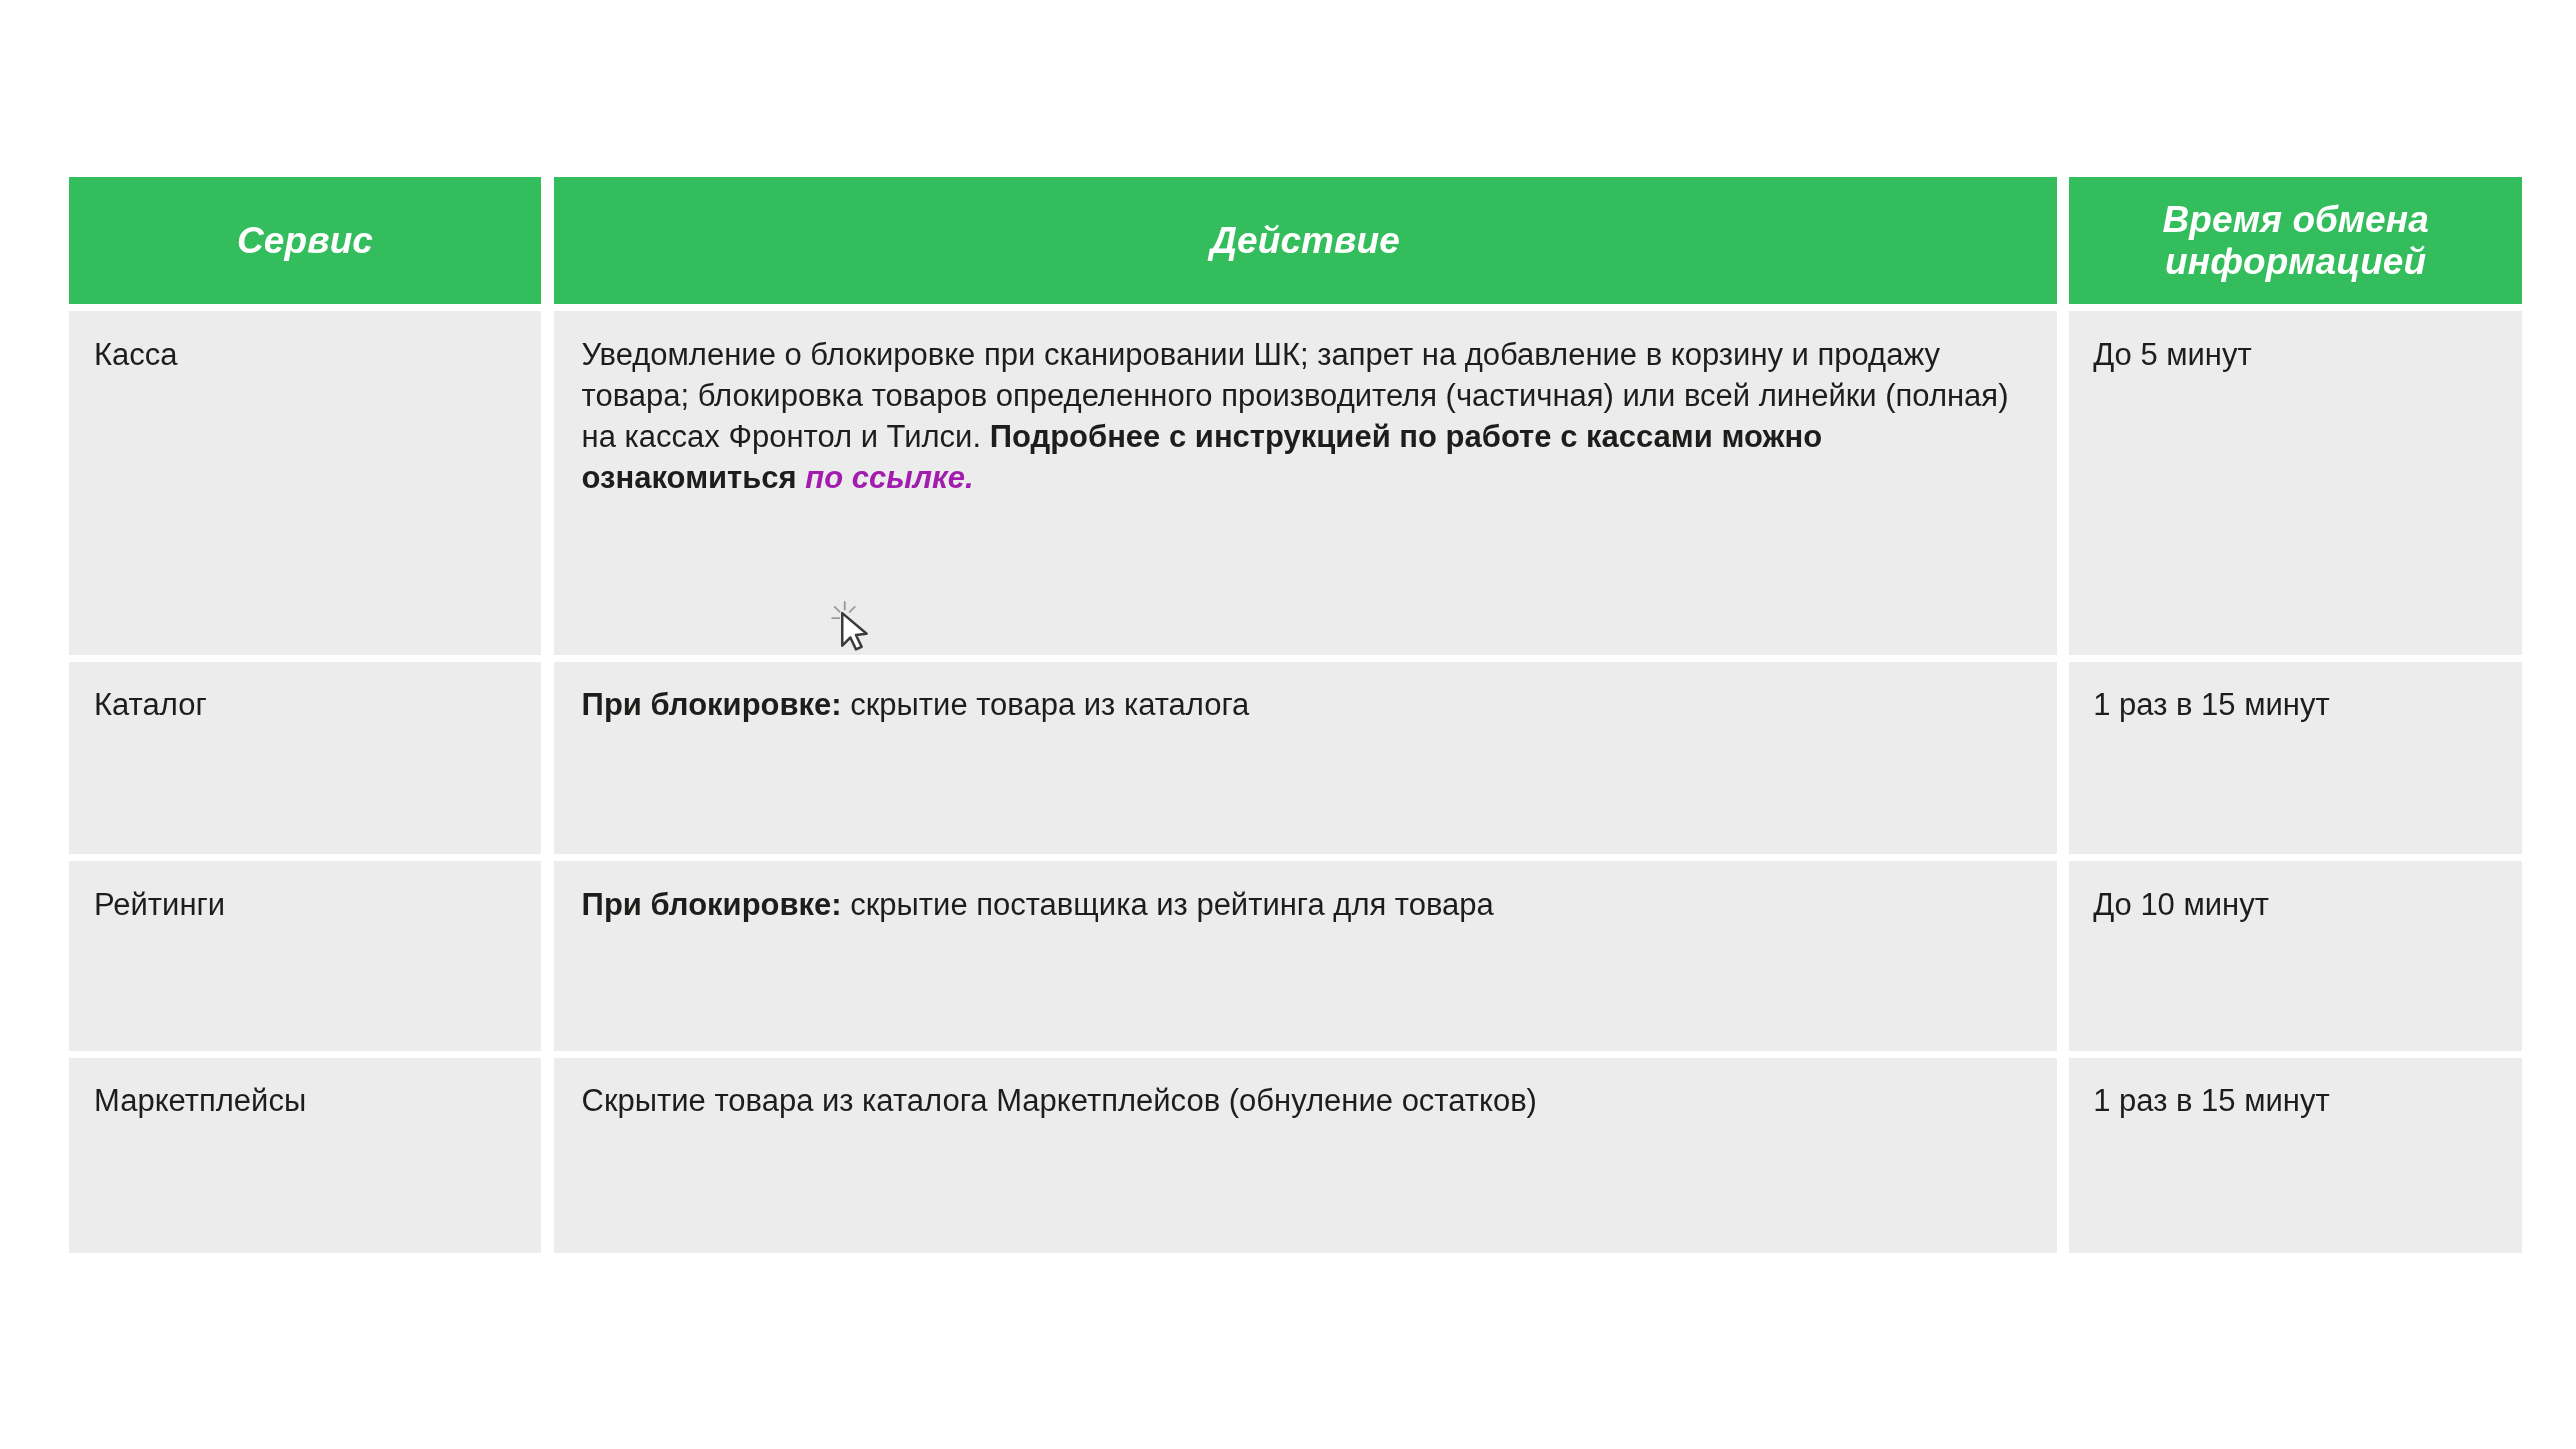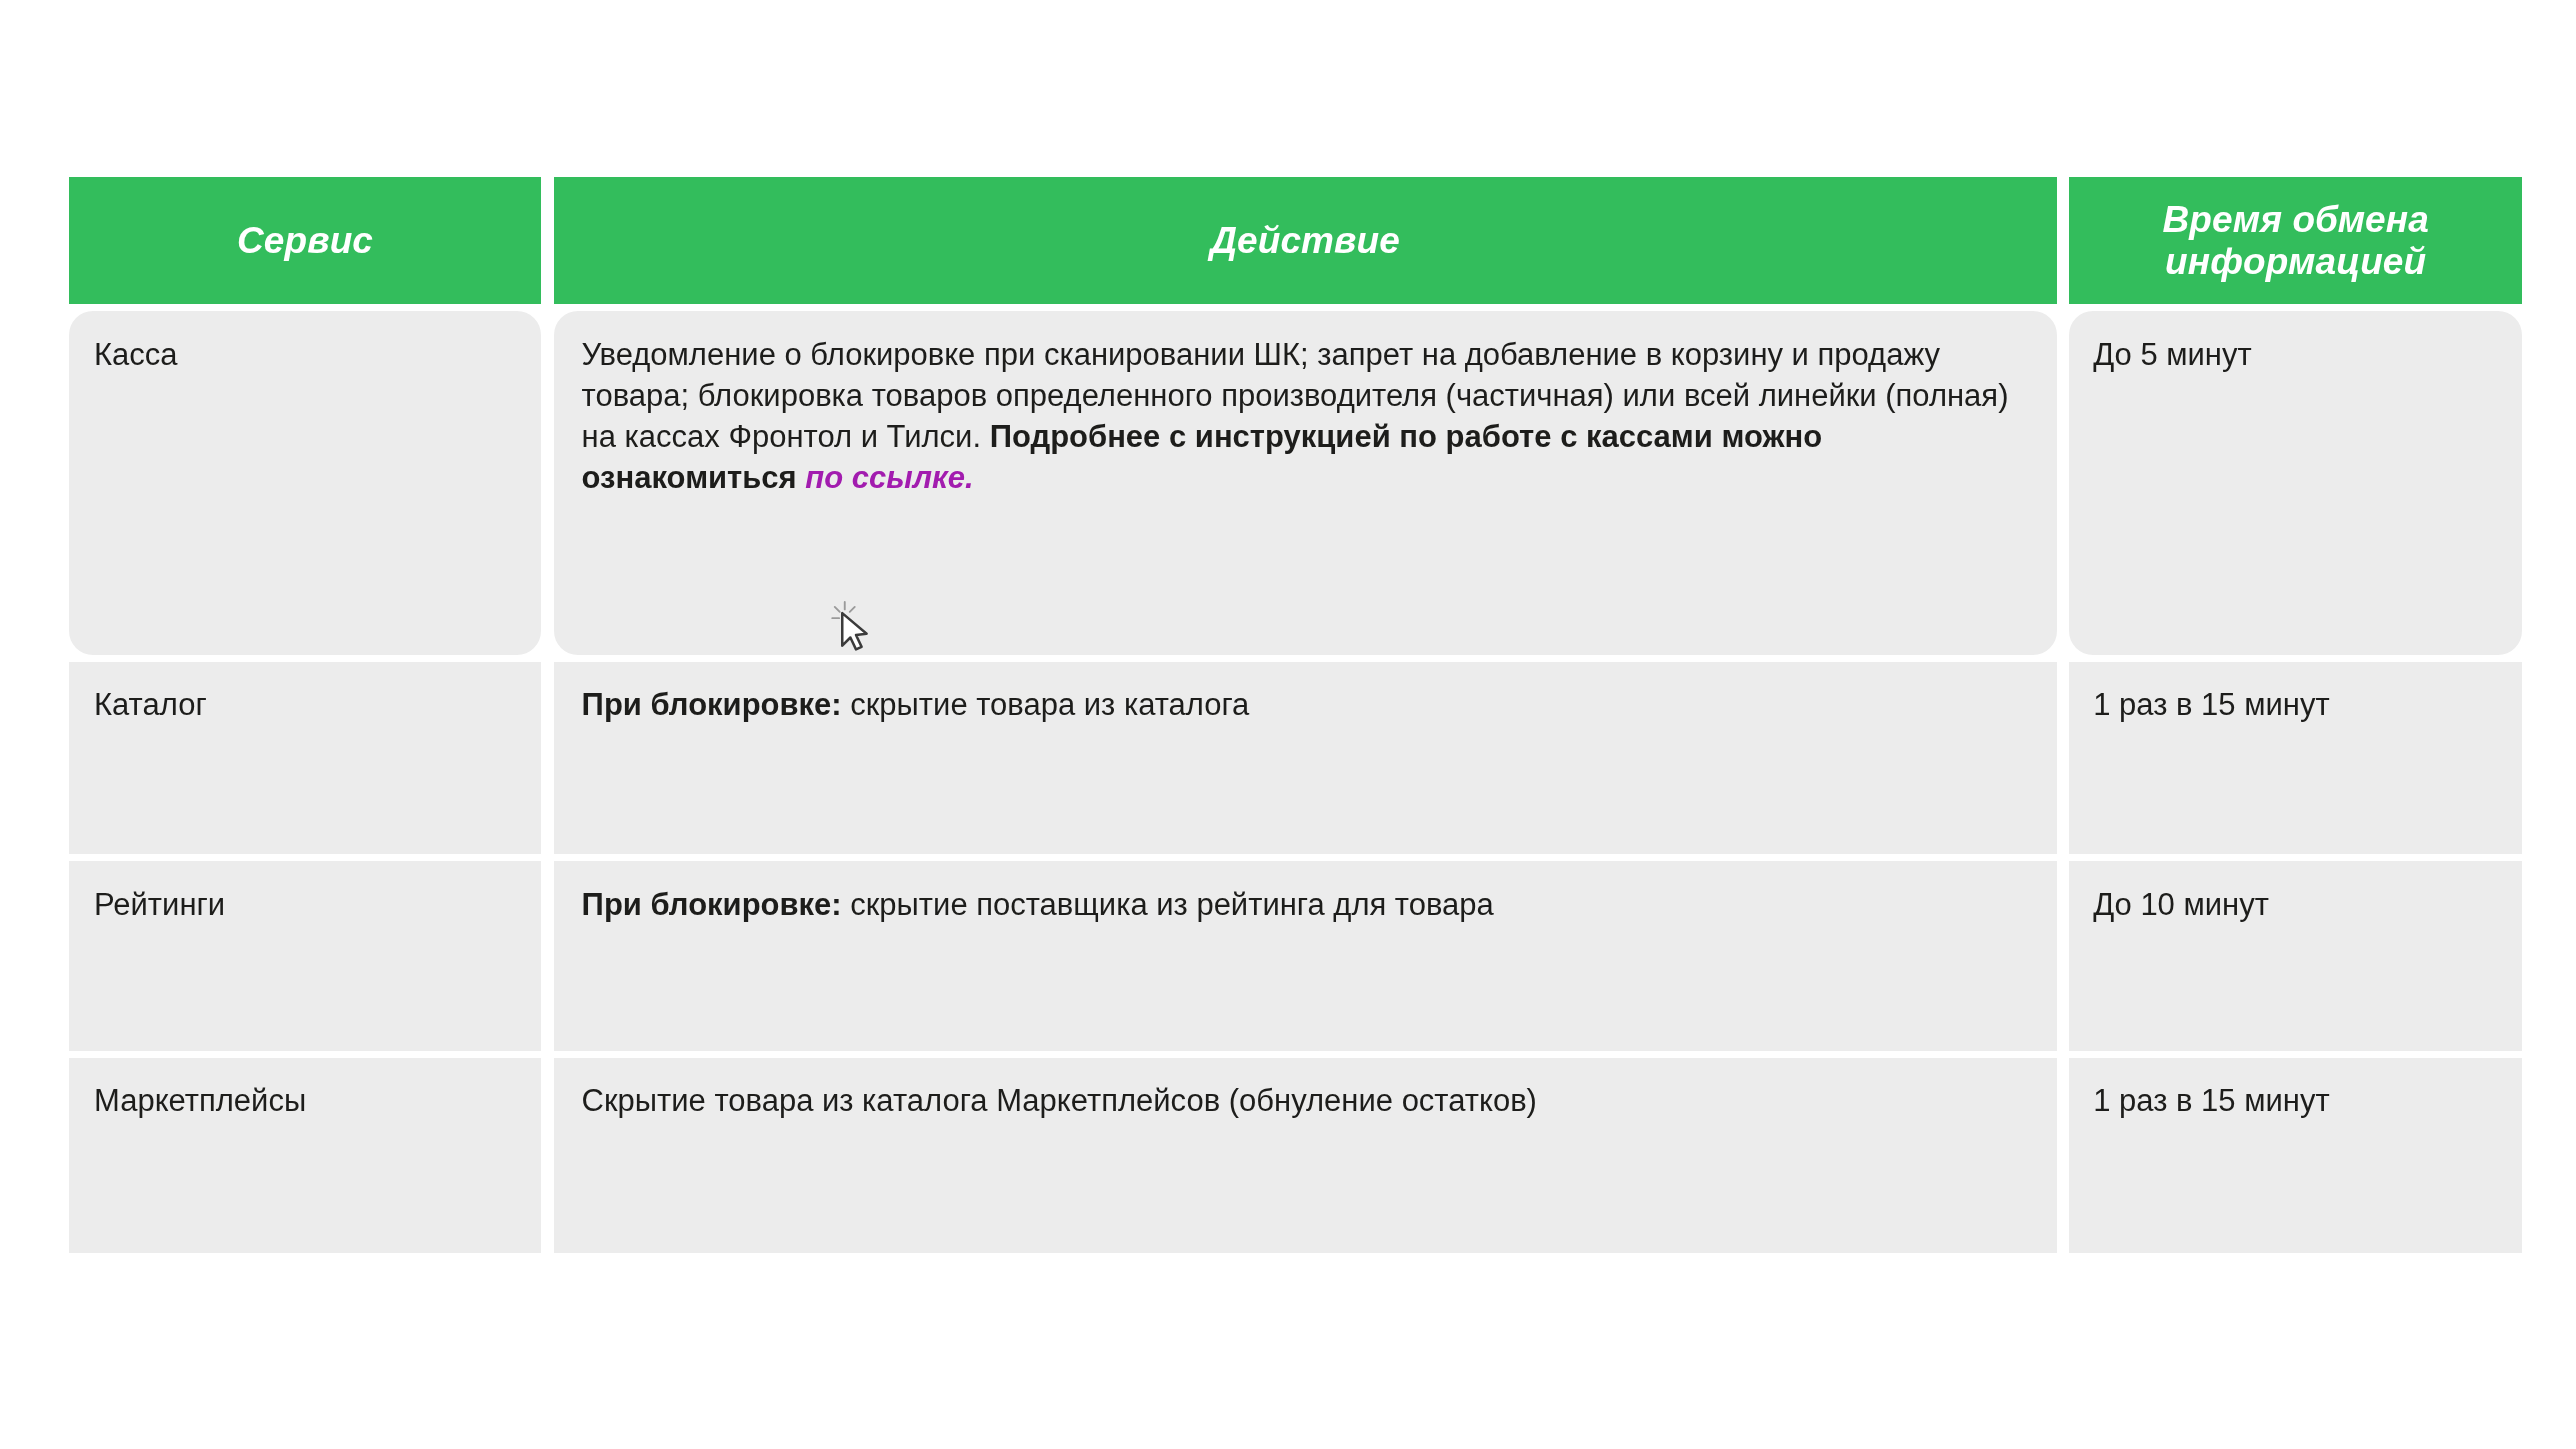--- a/index.html
+++ b/index.html
@@ -64,21 +64,21 @@
     color: #1d1d1b;
   }
   tbody td.spacer-cell {
     background: transparent;
     padding: 0;
   }
   tbody td.td-service { padding-left: 25px; }
   tbody td.td-action  { padding-left: 28px; padding-right: 38px; }
   tbody td.td-time    { padding-left: 24px; margin-top: 41px; }
 
-  .row-casa td { height: 296px; border-radius: 24px; }
+  .row-casa td { height: 296px; }
   .row-catalog td { height: 145px; }
   .row-rating td { height: 142px; }
   .row-pim td { height: 148px; }
   .row-market td { height: 148px; }
 
   b, .bold { font-weight: bold; }
 
   .link-text {
     color: #a21caf;
     font-weight: bold;

